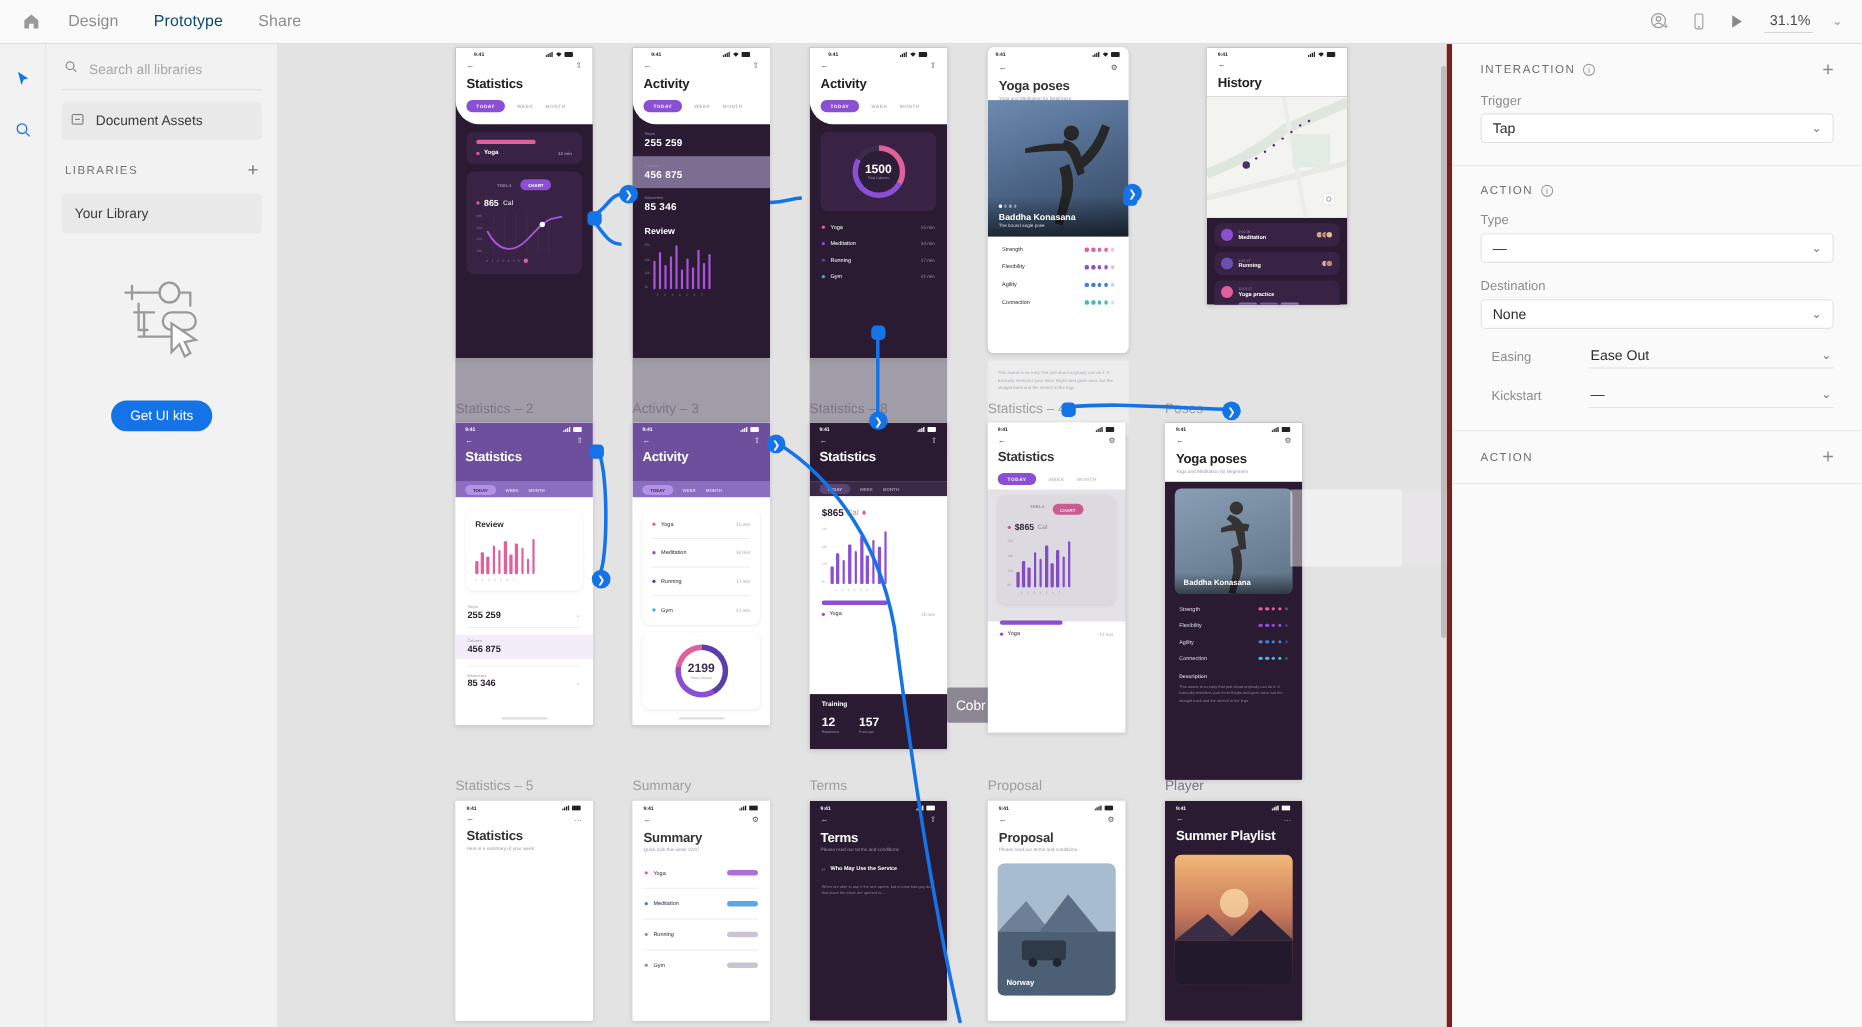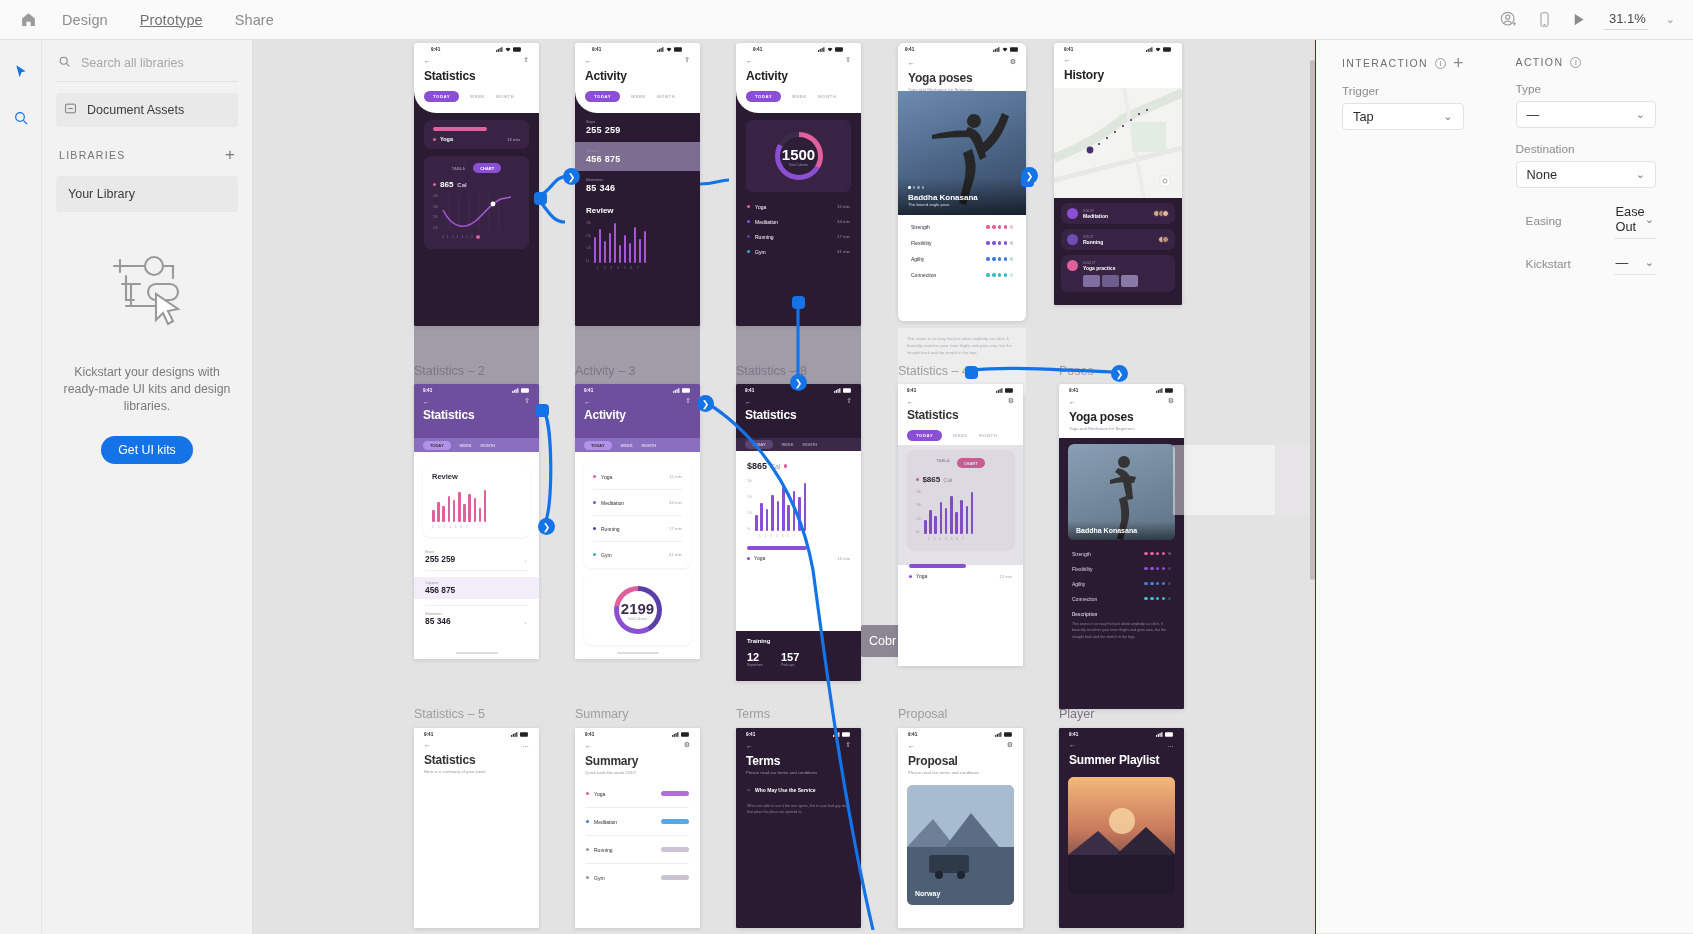--- a/index.html
+++ b/index.html
@@ -16,21 +16,21 @@
   .topbar {
     height:40px; min-height:40px; background:#fafafa;
     border-bottom:1px solid #e0e0e0;
     display:flex; align-items:center; position:relative; z-index:50;
   }
   .tb-left { display:flex; align-items:center; gap:0px; padding-left:10px; }
   .home-btn { width:36px; height:30px; display:flex; align-items:center; justify-content:center; cursor:pointer; }
   .tabbtn {
     font-size:14.5px; color:#8d8d8d; padding:4px 16px; cursor:pointer; letter-spacing:.1px;
   }
-  .tabbtn.active { color:#737373;text-decoration:underline; }
+  .tabbtn.active { color:#0c4a6e; }
   .tb-title {
     position:absolute; left:0; right:0; text-align:center;
     font-size:14.5px; color:#4a4a4a; pointer-events:none;
   }
   .tb-title .chev { color:#9a9a9a; font-size:11px; margin-left:7px; position:relative; top:-1px;}
   .tb-right { margin-left:auto; display:flex; align-items:center; gap:18px; padding-right:18px; z-index:2;}
   .tb-right .ic { cursor:pointer; display:flex; align-items:center; }
   .zoomval { font-size:13px; color:#4a4a4a; border-bottom:1px solid #d4d4d4; padding:2px 2px 3px 2px; min-width:44px; text-align:right;}
   .zoomchev { color:#9a9a9a; font-size:11px; cursor:pointer; }
 
@@ -104,21 +104,21 @@
   .srow { padding:7px 11px; }
   .srow.hl { background:#7c6e90; }
   .bars { display:flex; align-items:flex-end; gap:2.4px; height:40px; }
   .bars i { width:2.6px; background:#a855d8; border-radius:1px; display:block; }
   .axis { display:flex; gap:3.2px; font-size:3px; color:#7e7389; margin-top:3px;}
   .ring { width:48px; height:48px; border-radius:50%; margin:auto;
           background:conic-gradient(#e0609b 0deg 120deg,#8a4fd3 120deg 300deg,#3b2b47 300deg 360deg);
           display:flex; align-items:center; justify-content:center;}
   .ring .inner { width:38px; height:38px; border-radius:50%; background:#2d1e38; display:flex; flex-direction:column;
                  align-items:center; justify-content:center; }
-  .ring .inner b { font-size:15px; }
+  .ring .inner b { font-size:11px; }
   .ring .inner span { font-size:3.2px; color:#9b90a8; }
   .litem { display:flex; align-items:center; gap:5px; padding:4.5px 11px; font-size:5px; }
   .litem .rt { margin-left:auto; color:#9b90a8; font-size:4.3px; }
   .photo { position:absolute; left:0; right:0; }
   .grad-b { background:linear-gradient(160deg,#6d8ab0,#4a6384 55%,#33465f); }
   .grad-g { background:linear-gradient(160deg,#8a9fb5,#5d7285); }
   .metric { display:flex; align-items:center; justify-content:space-between; padding:5px 13px; font-size:5px; color:#2f2a38; }
   .mdots { display:flex; gap:2.4px; }
   .mdots i { width:3.4px; height:3.4px; border-radius:50%; display:block; }
   .wcard { background:#fff; border-radius:7px; margin:7px 9px; padding:8px 9px; color:#2f2a38; box-shadow:0 1px 3px rgba(0,0,0,.07);}
@@ -129,22 +129,22 @@
   
   .conn { position:absolute; pointer-events:none; }
   .arrow {
     width:17px; height:17px; border-radius:50%; background:#1473e6; color:#fff;
     display:flex; align-items:center; justify-content:center; font-size:9px; position:absolute;
   }
   .nub { width:13px; height:13px; border-radius:4px; background:#1473e6; position:absolute; }
 
   
   .rpanel {
-    width:378px; min-width:378px; background:#fafafa; border-left:1px solid #7f1d1d;
-    display:flex; flex-direction:row;
+    width:378px; min-width:378px; background:#fafafa; border-left:5px solid #7f1d1d;
+    display:flex; flex-direction:column;
   }
   .sect { padding:16px 26px 20px 26px; border-bottom:1px solid #e8e8e8; }
   .secthdr { display:flex; align-items:center; gap:7px; }
   .secthdr .ttl { font-size:10.5px; letter-spacing:1.35px; color:#6e6e6e; }
   .secthdr .plus { margin-left:auto; font-size:18px; color:#8a8a8a; cursor:pointer; line-height:.8; font-weight:300;}
   .flabel { font-size:11.8px; color:#8c8c8c; margin:14px 0 5px 0; }
   .select {
     height:27px; border:1px solid #e2e2e2; border-radius:4px; background:#fff;
     display:flex; align-items:center; padding:0 10px; font-size:12.8px; color:#2c2c2c; cursor:pointer;
   }
@@ -253,21 +253,20 @@
             <circle cx="54" cy="12" r="9"></circle>
             <path d="M63 12h10v12"></path>
             <path d="M26 22v24h8"></path>
             <path d="M22 30h18"></path>
               <path d="M31 30v22"></path>
             <path d="M26 52h32"></path>
             <rect x="48" y="30" width="30" height="16" rx="8"></rect>
             <path d="M56 40 L56 66 L63 59 L68 70 L73 67 L68 57 L78 55 Z" fill="#fff"></path>
           </svg>
         </div>
-        <p>Kickstart your designs with ready-made UI kits and design libraries.</p>
         <button class="kitbtn">Get UI kits</button>
       </div>
     </div>
 
     <div class="canvas">
 
       <div class="board shadow" style="left:161px;top:3px;width:125px;height:283px;">
         <div class="scr">
           <div class="whitehdr" style="padding-top:0;">
             <div class="statusbar" style="color:#222;">
@@ -581,21 +580,21 @@
               </span>
             </div>
           </div>
         </div>
       </div>
 
       <div class="board" style="left:645px;top:288px;width:128px;height:68px;background:#f7f6f8;opacity:.55;padding:7px 9px;">
         <div style="font-size:4px;line-height:7px;color:#7d7487;">This asana is so easy that just about anybody can do it. It basically stretches your inner thighs and groin area, but the straight back and the stretch in the legs</div>
       </div>
 
-      <div class="board shadow" style="left:801px;top:3px;width:128px;height:262px;">
+      <div class="board shadow" style="left:844px;top:3px;width:128px;height:234px;">
         <div class="scr">
           <div style="background:#fff;color:#222;padding:0 10px 6px 10px;">
             <div class="statusbar" style="color:#222;padding:0;">
               <span>9:41</span>
               <span class="sb-ic">
                 <svg width="7" height="5" viewBox="0 0 12 8" fill="#222">
                     <rect x="0" y="5" width="2" height="3"></rect>
                     <rect x="3" y="3" width="2" height="5"></rect>
                     <rect x="6" y="1.5" width="2" height="6.5"></rect>
                     <rect x="9" y="0" width="2" height="8"></rect>

